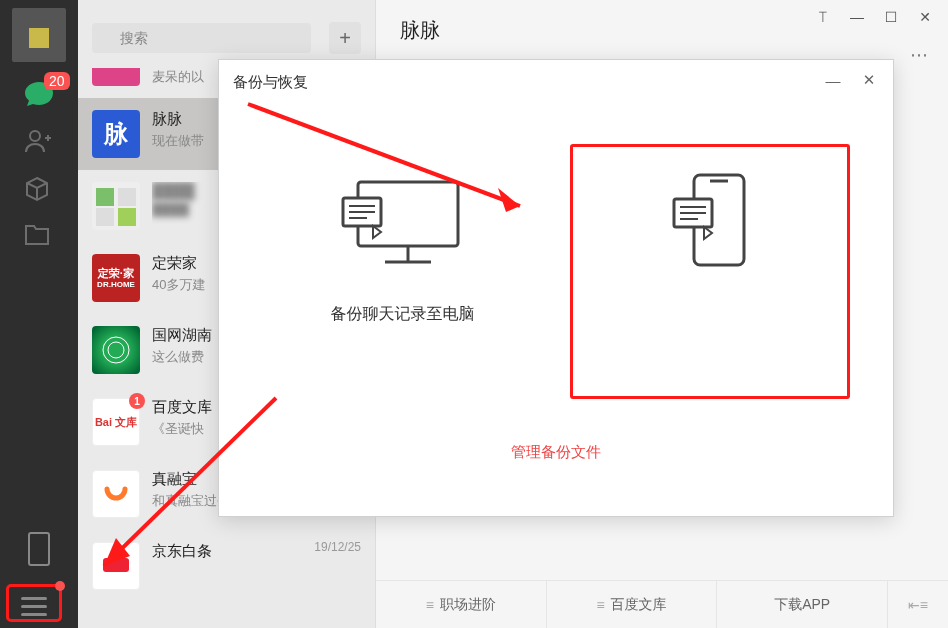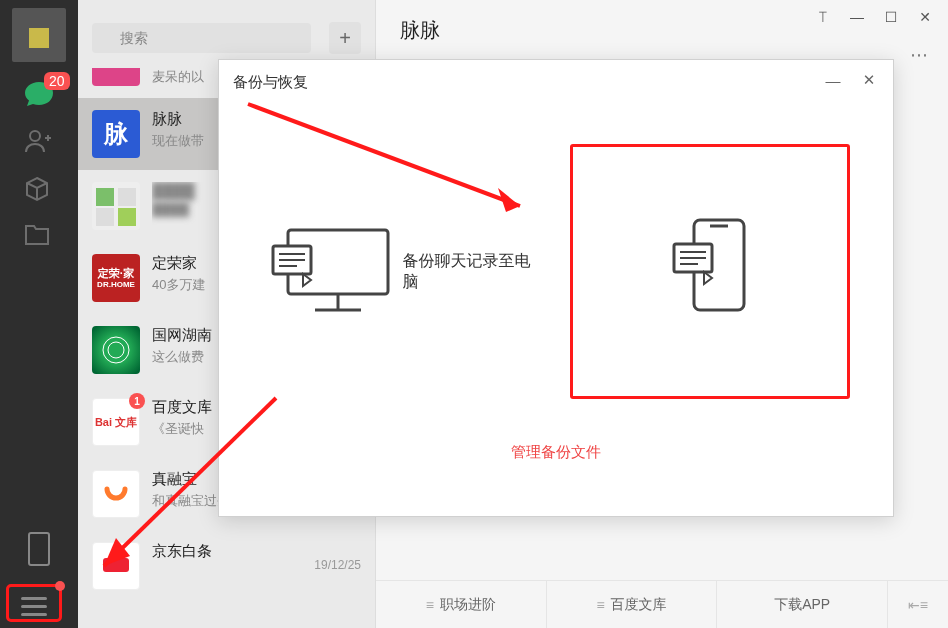--- a/index.html
+++ b/index.html
@@ -29,21 +29,21 @@
   .search-wrap .sic { position: absolute; left: 8px; top: 7px; color: #888; font-size: 14px; }
   .search-input::placeholder { color: #888; }
   .addbtn { width: 32px; height: 32px; background: #e1e1e1; border: none; border-radius: 4px; font-size: 20px; color: #666; cursor: pointer; }
   .conv { display: flex; padding: 12px 14px; cursor: pointer; position: relative; }
   .conv.active { background: #c7c6c5; }
   .conv .avatar { width: 48px; height: 48px; border-radius: 4px; margin-right: 12px; flex-shrink: 0; display: flex; align-items: center; justify-content: center; color: #fff; font-size: 16px; font-weight: bold; position: relative; }
   .conv .avatar .b { position: absolute; top: -6px; right: -6px; width: 16px; height: 16px; background: #fa5151; color: #fff; font-size: 10px; border-radius: 50%; display: flex; align-items: center; justify-content: center; }
   .conv .text { flex: 1; overflow: hidden; }
   .conv .name { font-size: 15px; color: #222; margin-bottom: 3px; white-space: nowrap; }
   .conv .sub { font-size: 13px; color: #888; white-space: nowrap; overflow: hidden; text-overflow: ellipsis; }
-  .conv .date { position: absolute; right: 14px; top: 28px; font-size: 12px; color: #999; }
+  .conv .date { position: absolute; right: 14px; top: 10px; font-size: 12px; color: #999; }
   .conv.partial-top { padding-top: 4px; }
   .conv.partial-top .avatar { height: 18px; width: 48px; background: #d88; border-radius: 0 0 4px 4px; }
 
   
   .main { position: absolute; left: 376px; top: 0; right: 0; height: 628px; background: #f5f5f5; }
   .titlebar { height: 60px; display: flex; align-items: center; padding: 0 24px; }
   .titlebar .t { font-size: 20px; color: #222; }
   .wincontrols { position: absolute; right: 6px; top: 4px; display: flex; }
   .wincontrols span { width: 34px; height: 26px; display: flex; align-items: center; justify-content: center; color: #555; font-size: 14px; cursor: pointer; }
   .moredots { position: absolute; right: 18px; top: 44px; color: #777; letter-spacing: 2px; font-size: 18px; cursor: pointer; }
@@ -52,21 +52,21 @@
   .bottomtabs .tab { flex: 1; display: flex; align-items: center; justify-content: center; font-size: 14px; color: #666; gap: 6px; border-right: 1px solid #e5e5e5; cursor: pointer; }
   .bottomtabs .tab:last-child { border-right: none; flex: 0 0 60px; }
   .htxt { color: #aaa; }
 
   
   .modal { position: absolute; left: 218px; top: 59px; width: 676px; height: 458px; background: #fff; border: 1px solid #d0d0d0; box-shadow: 0 4px 20px rgba(0,0,0,0.15); }
   .modal-head { height: 44px; padding: 0 14px; display: flex; align-items: center; font-size: 15px; color: #333; }
   .modal-ctrl { position: absolute; right: 6px; top: 6px; display: flex; gap: 0; }
   .modal-ctrl span { width: 36px; height: 28px; display: flex; align-items: center; justify-content: center; color: #666; font-size: 15px; cursor: pointer; }
   .modal-body { display: flex; justify-content: space-around; padding: 40px 30px 10px; }
-  .opt { width: 280px; height: 255px; display: flex; flex-direction: row; align-items: center; justify-content: center; cursor: pointer; }
+  .opt { width: 280px; height: 255px; display: flex; flex-direction: column; align-items: center; justify-content: flex-start; cursor: pointer; }
   .opt.highlight { border: 3.5px solid #ff1a1a; border-radius: 3px; }
   .opt-icon { width: 140px; height: 110px; display: flex; align-items: center; justify-content: center; margin-bottom: 30px; margin-top: 20px; }
   .opt-label { font-size: 16px; color: #333; }
   .manage-link { text-align: center; padding-top: 34px; }
   .manage-link a { color: #ef4444; font-size: 15px; text-decoration: none; cursor: pointer; }
 
   
   .arrow { position: absolute; pointer-events: none; }
 </style>
 </head>

